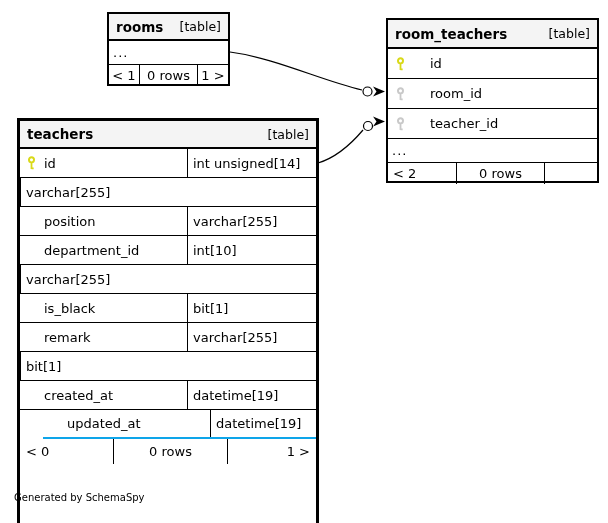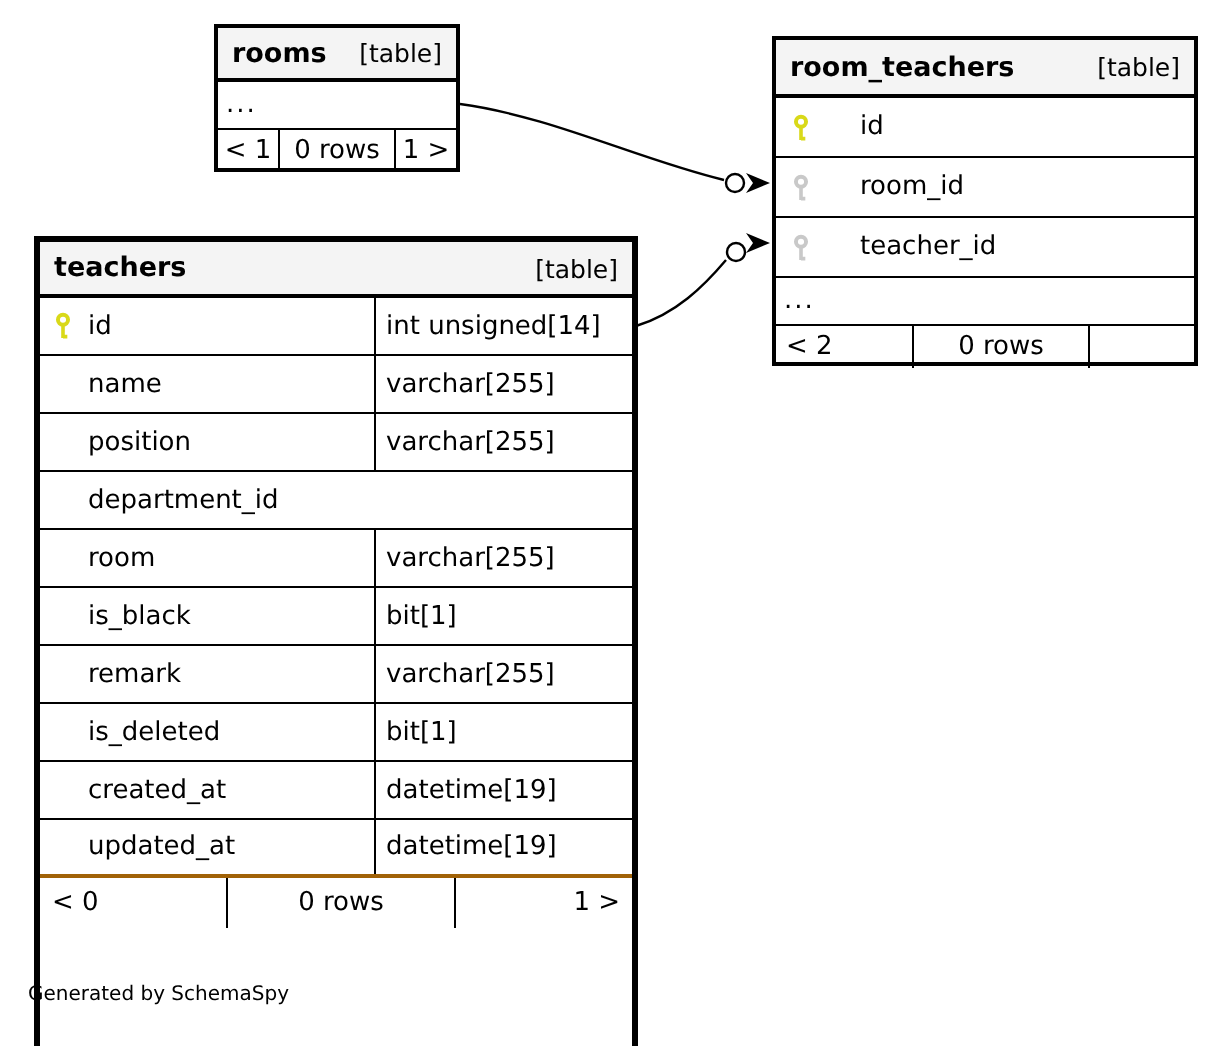--- a/index.html
+++ b/index.html
@@ -22,21 +22,21 @@
   .ttag  { font-size:12.5px; }
 
   .crow { display:flex; align-items:center; border-bottom:1px solid #000; box-sizing:border-box;text-align:right; }
   #room_teachers .crow { height:30px; padding-left:8px; }
   #room_teachers .crow .key, #room_teachers .crow .key-spacer { margin-right:25px; }
   #teachers .crow { height:29px; }
   #teachers .crow .namecell { width:167px; display:flex; align-items:center; padding-left:7px; box-sizing:border-box; }
   #teachers .crow .typecell { flex:1; align-self:stretch; display:flex; align-items:center;
                               border-left:1px solid #000; padding-left:5px; box-sizing:border-box; }
   #teachers .crow .key, #teachers .crow .key-spacer { margin-right:8px; }
-  #teachers .crow.last { border-bottom:2px solid #a16207; }
+  #teachers .crow.last { border-bottom:2px solid #0ea5e9;margin-left:23px; }
 
   .key { width:9px; height:14px; flex:0 0 auto; }
   .key-spacer { width:9px; flex:0 0 auto; }
   .pk { color:#d9d919; }
   .fk { color:#c9c9c9; }
 
   .ellipsis { display:flex; align-items:center; border-bottom:1px solid #000;
               padding-left:4px; box-sizing:border-box; letter-spacing:1px; }
   #rooms .ellipsis { height:24px; }
   #room_teachers .ellipsis { height:24px; }
@@ -131,71 +131,60 @@
         <svg class="key pk" viewBox="0 0 10 15">
           <circle cx="5" cy="4" r="2.8" fill="none" stroke="currentColor" stroke-width="2.2"></circle>
           <path d="M5 6.8 V14.2 M5 13.4 H7.4" fill="none" stroke="currentColor" stroke-width="2"></path>
         </svg>
         <span>id</span>
       </span>
       <span class="typecell">int unsigned[14]</span>
     </div>
 
     <div class="crow">
-      <span class="namecell">
-        <span class="key-spacer"></span>
-        <span>name</span>
-      </span>
       <span class="typecell">varchar[255]</span>
     </div>
 
     <div class="crow">
       <span class="namecell">
         <span class="key-spacer"></span>
         <span>position</span>
       </span>
       <span class="typecell">varchar[255]</span>
     </div>
 
     <div class="crow">
       <span class="namecell">
         <span class="key-spacer"></span>
         <span>department_id</span>
       </span>
-    </div>
-
-    <div class="crow">
-      <span class="namecell">
-        <span class="key-spacer"></span>
-        <span>room</span>
-      </span>
+      <span class="typecell">int[10]</span>
+    </div>
+
+    <div class="crow">
       <span class="typecell">varchar[255]</span>
     </div>
 
     <div class="crow">
       <span class="namecell">
         <span class="key-spacer"></span>
         <span>is_black</span>
       </span>
       <span class="typecell">bit[1]</span>
     </div>
 
     <div class="crow">
       <span class="namecell">
         <span class="key-spacer"></span>
         <span>remark</span>
       </span>
       <span class="typecell">varchar[255]</span>
     </div>
 
     <div class="crow">
-      <span class="namecell">
-        <span class="key-spacer"></span>
-        <span>is_deleted</span>
-      </span>
       <span class="typecell">bit[1]</span>
     </div>
 
     <div class="crow">
       <span class="namecell">
         <span class="key-spacer"></span>
         <span>created_at</span>
       </span>
       <span class="typecell">datetime[19]</span>
     </div>

